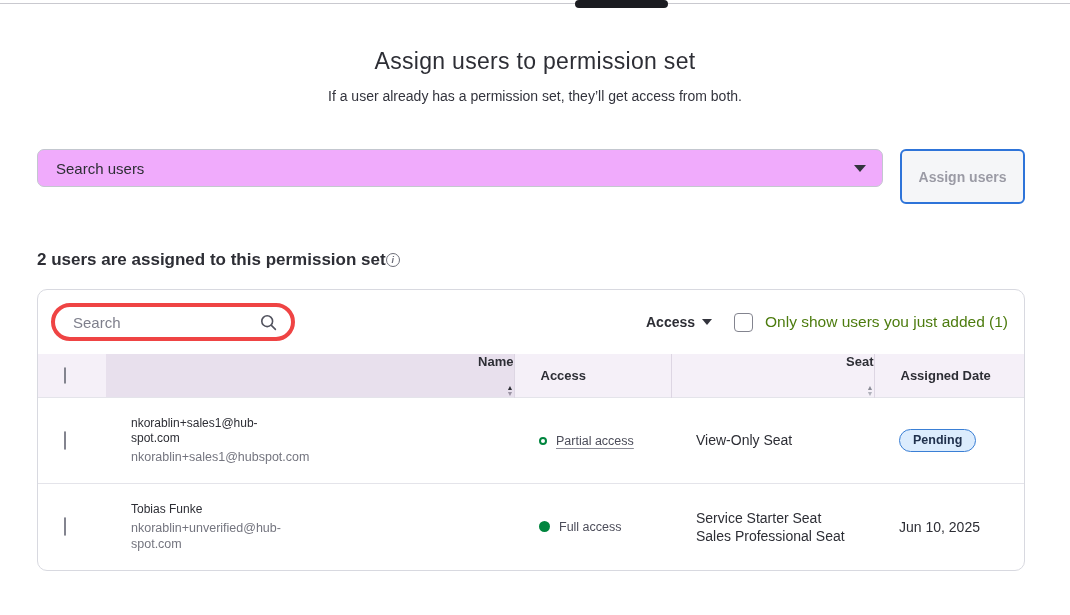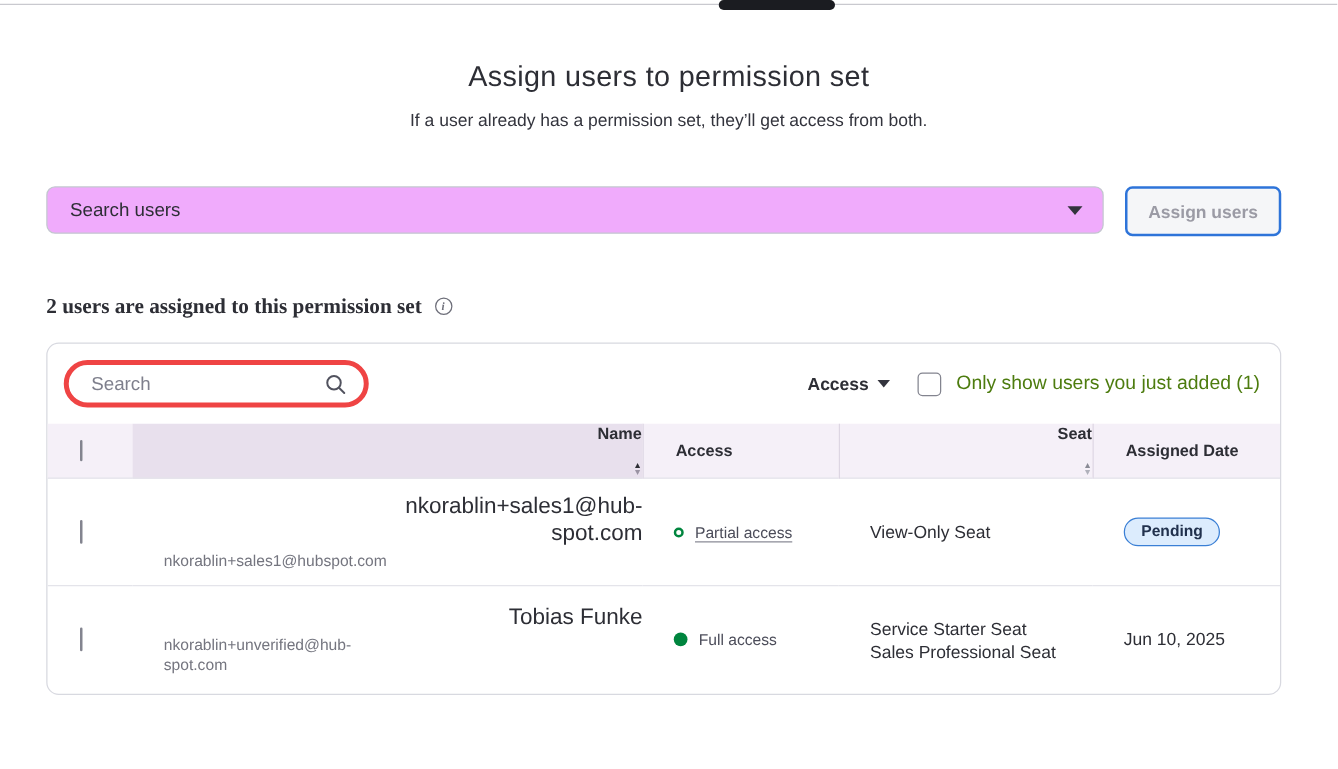--- a/index.html
+++ b/index.html
@@ -48,31 +48,31 @@
   .caret-down {
     width: 0; height: 0;
     border-left: 6px solid transparent;
     border-right: 6px solid transparent;
     border-top: 7px solid #33343d;
   }
   .caret-down.small {
     border-left-width: 5px; border-right-width: 5px; border-top-width: 6px;
   }
   .assign-btn {
-    width: 125px; height: 40px;
+    width: 125px; height: 55px;
     border: 2px solid #2e74d9; border-radius: 6px;
     background: #f5f6f8;
     color: #9b9ba5;
     font-family: "Liberation Sans", sans-serif;
     font-size: 14px; font-weight: 700;
     cursor: default;
   }
 
   
-  .summary-row { display: flex; align-items: center; gap: 10px; margin: 46px 37px 0; font-family: Liberation Serif, serif; }
+  .summary-row { display: flex; align-items: center; margin: 46px 37px 0; }
   .summary-heading { margin: 0; font-size: 17px; font-weight: 700; color: #2d2e35; }
   .info-circle {
     width: 14px; height: 14px;
     border: 1px solid #6d6e79; border-radius: 50%;
     color: #6d6e79; font-size: 9px; line-height: 12px;
     text-align: center; font-style: italic; font-weight: 600;
     display: inline-block; cursor: pointer;
   }
 
   
@@ -120,21 +120,21 @@
   .th-inner { display: flex; align-items: flex-end; gap: 16px; flex-direction: column; }
   .sort-arrows { display: flex; flex-direction: column; line-height: 6px; }
   .sort-arrows span { font-size: 7px; }
   .sort-up-active { color: #2d2e35; }
   .sort-down-idle { color: #9a93a3; }
   .sort-up-idle { color: #8a8b96; }
   .sort-down-idle2 { color: #b0b1bb; }
 
   tbody td { border-top: 1px solid #e4e4ea; vertical-align: middle; height: 86px; padding: 0 0 0 25px; }
   tbody td.cell-check { padding-left: 26px; }
-  .name-primary { font-size: 18px; color: #2d2e35; line-height: 1.22; text-align: right; }
+  .name-primary { font-size: 12px; color: #2d2e35; line-height: 1.22; }
   .name-secondary { font-size: 12.5px; color: #74757f; line-height: 1.28; margin-top: 3px; }
   .access-wrap { display: flex; align-items: center; gap: 9px; }
   .ring {
     width: 8px; height: 8px; flex: none;
     border: 2.5px solid #00853e; border-radius: 50%; background: #fff;
   }
   .dot { width: 11px; height: 11px; flex: none; background: #00853e; border-radius: 50%; }
   .access-text { font-size: 12.5px; color: #4c4d5a; }
   .access-text.underlined {
     text-decoration: underline;

